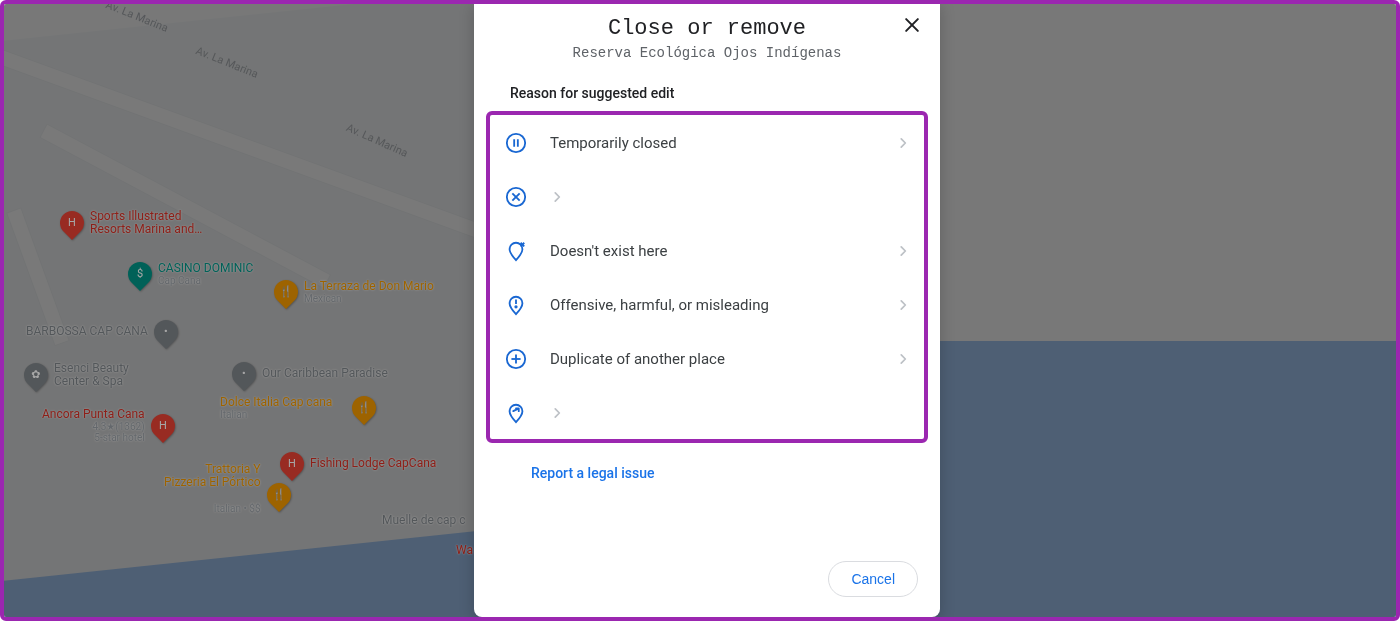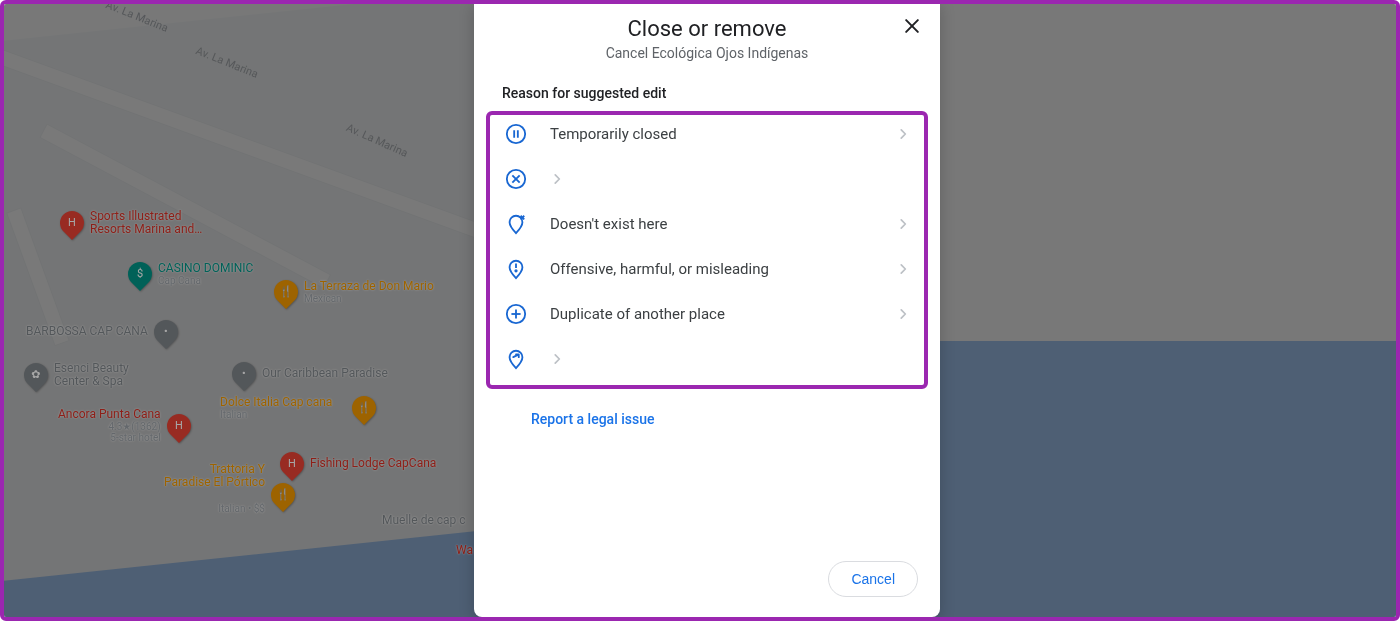--- a/index.html
+++ b/index.html
@@ -110,20 +110,21 @@
     box-shadow:0 4px 16px rgba(0,0,0,.2);
     padding-bottom:8px;
     display:flex;
     flex-direction:column;
     min-height:615px;
   }
   .modal-header {
     position:relative;
     text-align:center;
     padding:14px 48px 6px;
+    font-family:Liberation Mono, monospace;
   }
   .modal-title {
     font-size:22px;
     color:var(--dark-text);
     font-weight:400;
   }
   .modal-subtitle {
     font-size:14px;
     color:var(--grey-text);
     margin-top:4px;
@@ -136,34 +137,34 @@
     color:var(--dark-text);
     font-size:22px;
     cursor:pointer;
     border-radius:50%;
   }
 
   .section-label {
     font-size:14px;
     color:var(--dark-text);
     font-weight:500;
-    padding:18px 28px 10px;
+    padding:18px 36px 10px;
   }
 
   .options-box {
     margin:0 12px 10px;
     border:4px solid var(--highlight-purple);
     border-radius:6px;
     overflow:hidden;
   }
   .option {
     display:flex;
     align-items:center;
     gap:22px;
-    padding:7px 14px 14px 14px;
+    padding:16px 14px 14px 14px;
     cursor:pointer;
   }
   .option + .option { }
   .opt-icon {
     width:24px;height:24px;
     flex:none;
     color:var(--icon-blue);
     display:flex;align-items:center;justify-content:center;
   }
   .opt-icon svg { display:block; }
@@ -266,34 +267,34 @@
   </div>
   <div class="poi orange" style="left:216px; top:392px;gap:20px;">
     <div class="txt">
       <span>Dolce Italia Cap cana</span>
       <span class="sub">Italian</span>
     </div>
     <div class="pin">
         <span>🍴</span>
       </div>
   </div>
-  <div class="poi red" style="left:54px; top:404px;">
+  <div class="poi red" style="left:38px; top:404px;">
     <div class="txt" style="text-align:right;">
       <span>Ancora Punta Cana</span>
       <span class="sub" style="white-space:pre;">4.3★(1362)
 5-star hotel</span>
     </div>
     <div class="pin">
         <span>H</span>
       </div>
   </div>
   <div class="poi orange" style="left:160px; top:446px;">
     <div class="txt" style="white-space:pre; text-align:right;">
       <span>Trattoria Y
-Paradise El Pórtico</span>
+Pizzeria El Pórtico</span>
       <span class="sub">Italian • $$</span>
     </div>
     <div class="pin">
         <span>🍴</span>
       </div>
   </div>
   <div class="poi red" style="left:276px; top:448px;">
     <div class="pin">
         <span>H</span>
       </div>
@@ -304,21 +305,21 @@
   </div>
   <div class="poi red" style="left:452px; top:540px;">
     <div class="txt">Wa</div>
   </div>
 
   <div class="scrim"></div>
 
   <div class="modal">
     <div class="modal-header">
       <div class="modal-title">Close or remove</div>
-      <div class="modal-subtitle">Cancel Ecológica Ojos Indígenas</div>
+      <div class="modal-subtitle">Reserva Ecológica Ojos Indígenas</div>
       <div class="close-x">
         <span>
           <svg width="20" height="20" viewBox="0 0 24 24" fill="none" stroke="currentColor" stroke-width="2.4" stroke-linecap="round">
             <line x1="5" y1="5" x2="19" y2="19"></line>
               <line x1="19" y1="5" x2="5" y2="19"></line>
           </svg>
         </span>
       </div>
     </div>
 

